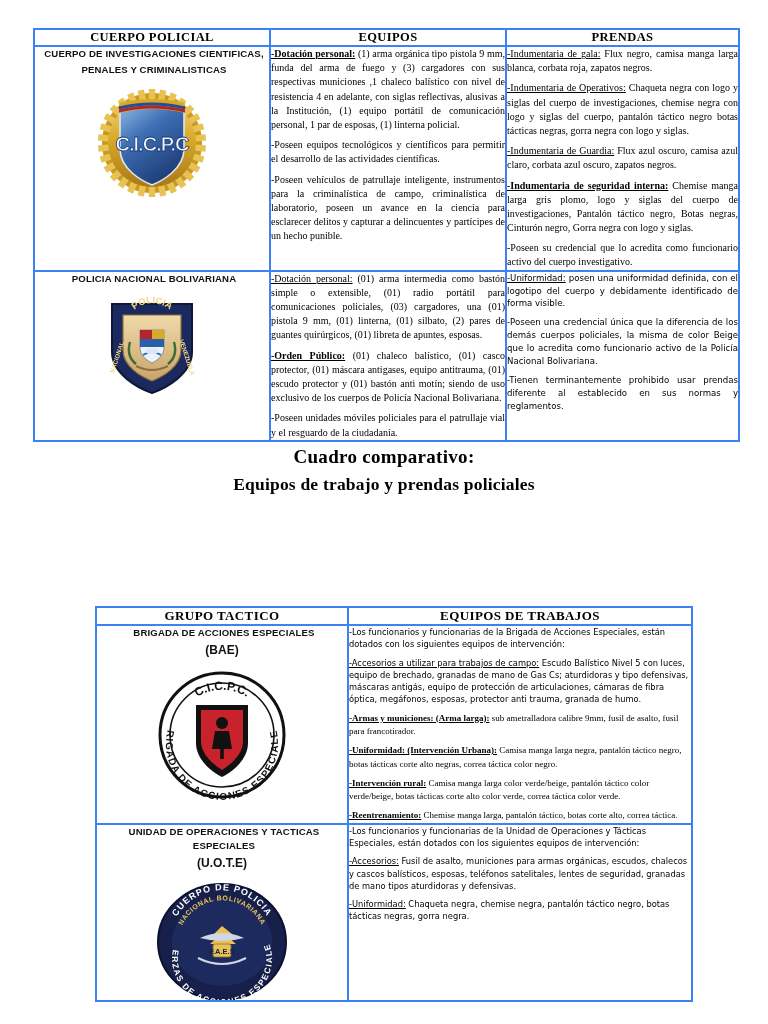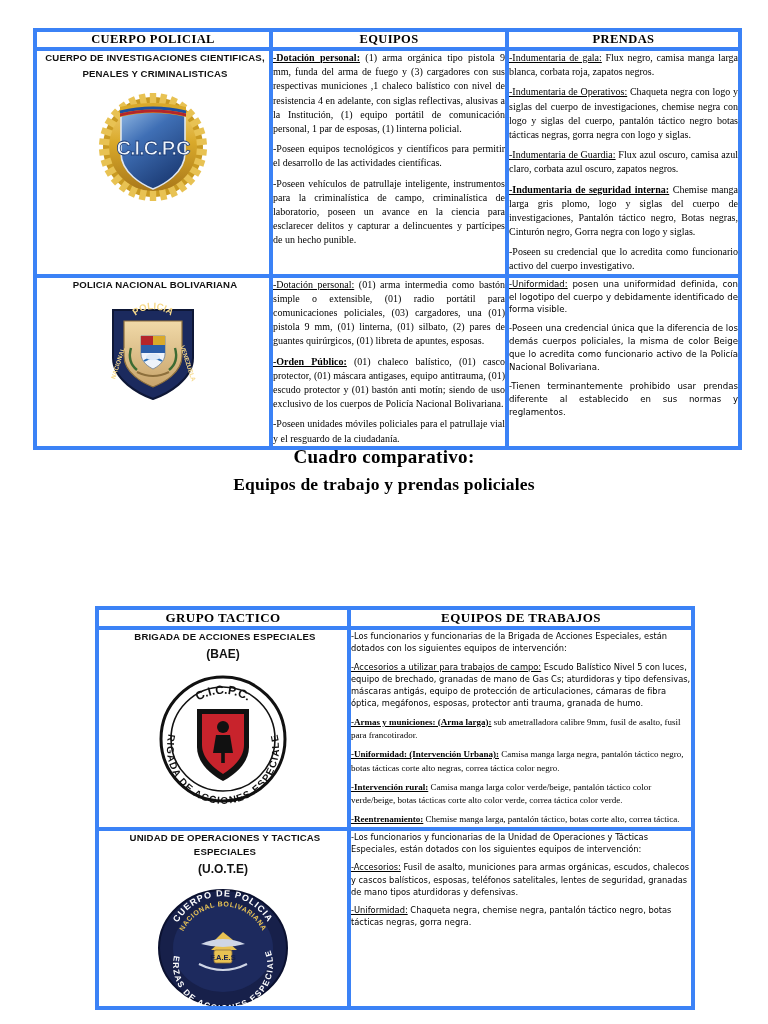--- a/index.html
+++ b/index.html
@@ -23,21 +23,21 @@
     padding: 0;
   }
 
   
   table.doc-table {
     border-collapse: collapse;
     table-layout: fixed;
     background: #fff;
   }
   table.doc-table td, table.doc-table th {
-    border: 4px solid #3b82f6;
+    border: 2px solid #3b82f6;
     vertical-align: top;
     padding: 0;
   }
 
   
   #table-comparativo {
     position: absolute;
     left: 33px;
     top: 28px;
     width: 705px;

